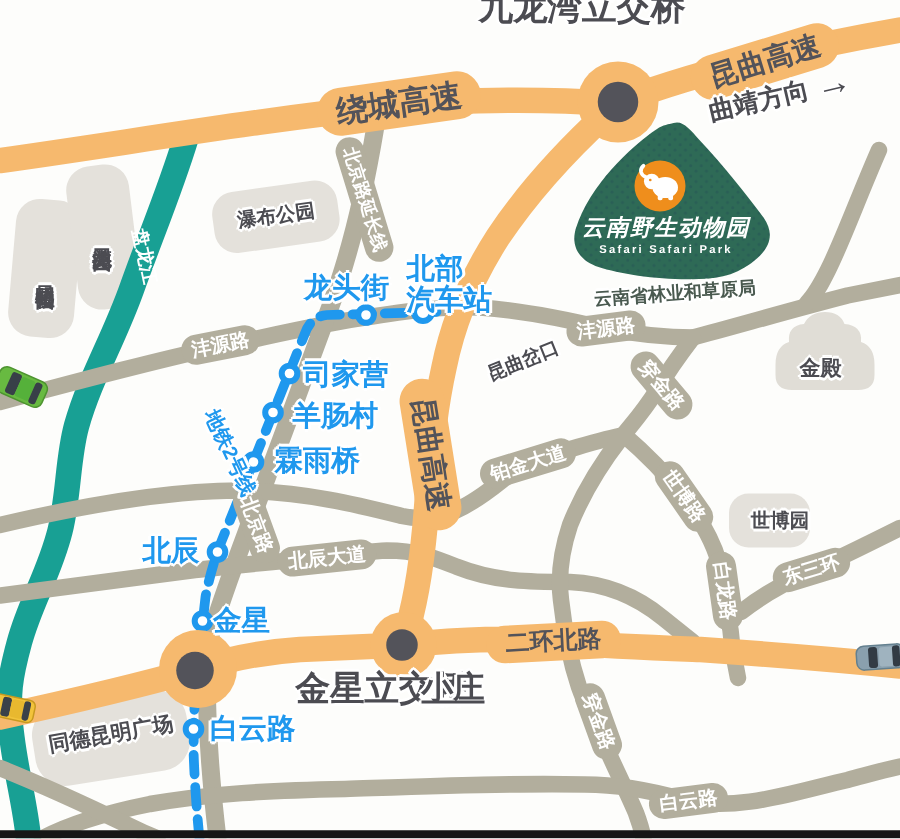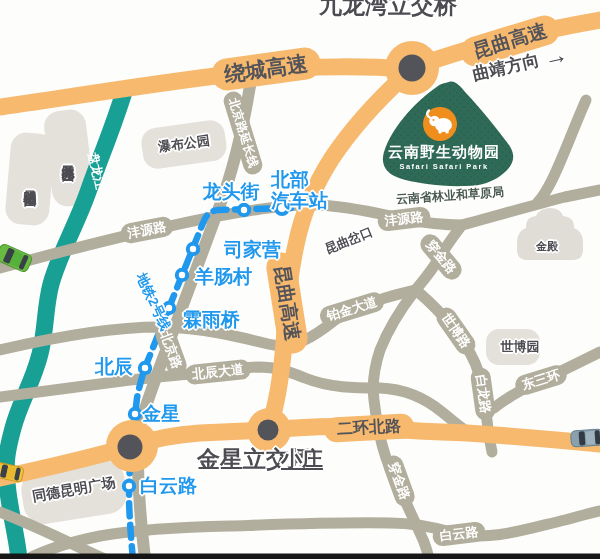--- a/index.html
+++ b/index.html
@@ -177,38 +177,38 @@
 <div class="lbl dk" style="left:372px;top:5px;transform:translate(-50%,-50%);font-size:23px;margin-left:16px;">九龙湾立交桥</div>
 <div class="lbl dk" style="left:520px;top:64px;transform:translate(-50%,-50%) rotate(-13deg);display:flex;align-items:center;">
   <span style="font-size:17px;">曲靖方向</span>
   <span style="font-size:24px;margin-left:5px;line-height:0;">→</span>
 </div>
 <div class="lbl dk" style="left:197px;top:459px;transform:translate(0,-50%);font-size:23px;">金星立交桥</div>
 <div class="lbl dk" style="left:281px;top:448px;transform:translate(0,0);font-size:21px;line-height:1.08;text-decoration:underline;">
   <div>小庄</div>
 </div>
 <div class="lbl dk" style="left:349px;top:241px;transform:translate(-50%,-50%) rotate(-22deg);font-size:12.5px;">昆曲岔口</div>
-<div class="lbl dk" style="left:547px;top:246px;transform:translate(-50%,-50%);font-size:11px;">金殿</div>
+<div class="lbl dk" style="left:547px;top:246px;transform:translate(-50%,-50%);font-size:14px;">金殿</div>
 <div class="lbl dk" style="left:520px;top:347px;transform:translate(-50%,-50%);font-size:13px;">世博园</div>
 <div class="lbl dk" style="left:184px;top:144px;transform:translate(-50%,-50%) rotate(-8deg);font-size:13px;">瀑布公园</div>
 <div class="lbl dk" style="left:74px;top:490px;transform:translate(-50%,-50%) rotate(-10deg);font-size:14px;">同德昆明广场</div>
 <div class="lbl dk" style="left:450px;top:196px;transform:translate(-50%,-50%) rotate(-4deg);font-size:12px;color:#4A5A50;">云南省林业和草原局</div>
 <div class="lbl dk vlabel" style="left:68px;top:157px;transform:translate(-50%,-50%);font-size:13px;">黑龙潭公园</div>
 <div class="lbl dk vlabel" style="left:30px;top:182px;transform:translate(-50%,-50%);font-size:13px;">昆明植物园</div>
 <div class="lbl wt" style="left:96px;top:171px;transform:translate(-50%,-50%) rotate(78deg);font-size:12.5px;">盘龙江</div>
 
 <div class="lbl ml" style="left:271px;top:170px;transform:translate(0,0);line-height:1.1;">
   <div>北部</div>
   <div>汽车站</div>
 </div>
 <div class="lbl ml" style="left:231px;top:192px;transform:translate(-50%,-50%);">龙头街</div>
-<div class="lbl ml" style="left:224px;top:250px;transform:translate(0,-50%);">司家营</div>
+<div class="lbl ml" style="left:202px;top:250px;transform:translate(0,-50%);">司家营</div>
 <div class="lbl ml" style="left:195px;top:277px;transform:translate(0,-50%);">羊肠村</div>
-<div class="lbl ml" style="left:183px;top:320px;transform:translate(0,-50%);">霖雨桥</div>
+<div class="lbl ml" style="left:183px;top:307px;transform:translate(0,-50%);">霖雨桥</div>
 <div class="lbl ml" style="left:133px;top:367px;transform:translate(-100%,-50%);">北辰</div>
 <div class="lbl ml" style="left:142px;top:414px;transform:translate(0,-50%);">金星</div>
 <div class="lbl ml" style="left:140px;top:486px;transform:translate(0,-50%);">白云路</div>
 <div class="lbl ml" style="left:153px;top:302px;transform:translate(-50%,-50%) rotate(65deg);font-size:13.5px;">地铁2号线</div>
 
-<div class="lbl wt" style="left:444px;top:152px;transform:translate(-50%,-50%);font-size:15px;letter-spacing:1px;z-index:6;">云南野生动物园</div>
+<div class="lbl wt" style="left:444px;top:152px;transform:translate(-50%,-50%);font-size:15px;letter-spacing:1px;z-index:6;font-style:italic;">云南野生动物园</div>
 <div class="lbl wt" style="left:444px;top:166px;transform:translate(-50%,-50%);font-size:7.5px;letter-spacing:1.5px;z-index:6;">Safari Safari Park</div>
 
 </div>
 
 </body></html>

